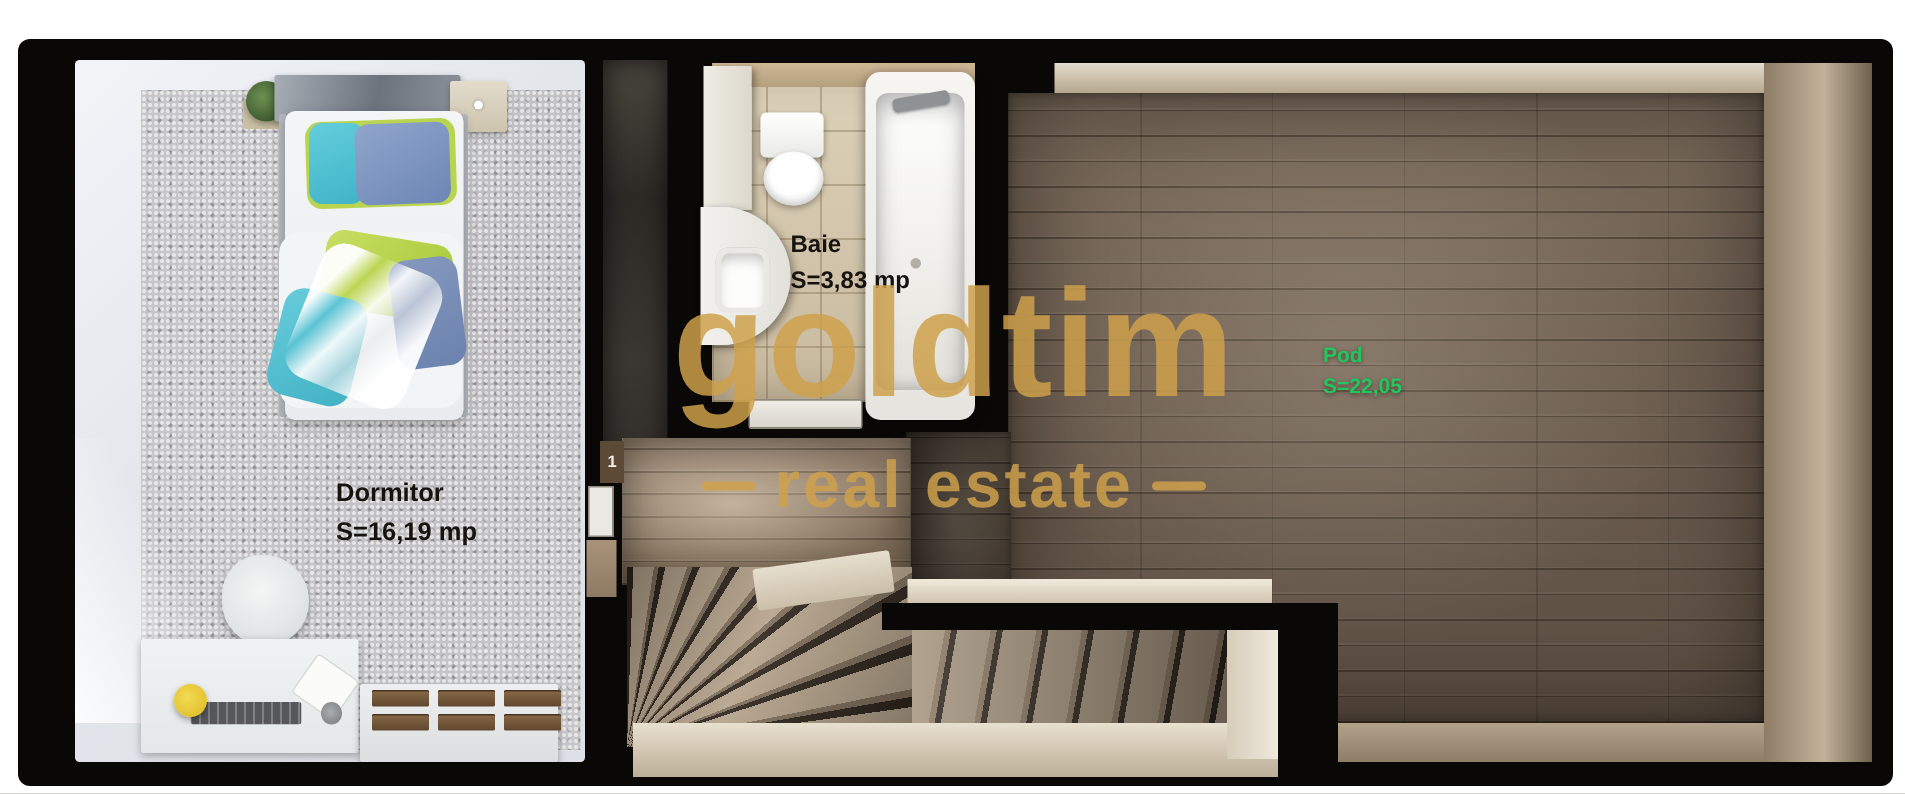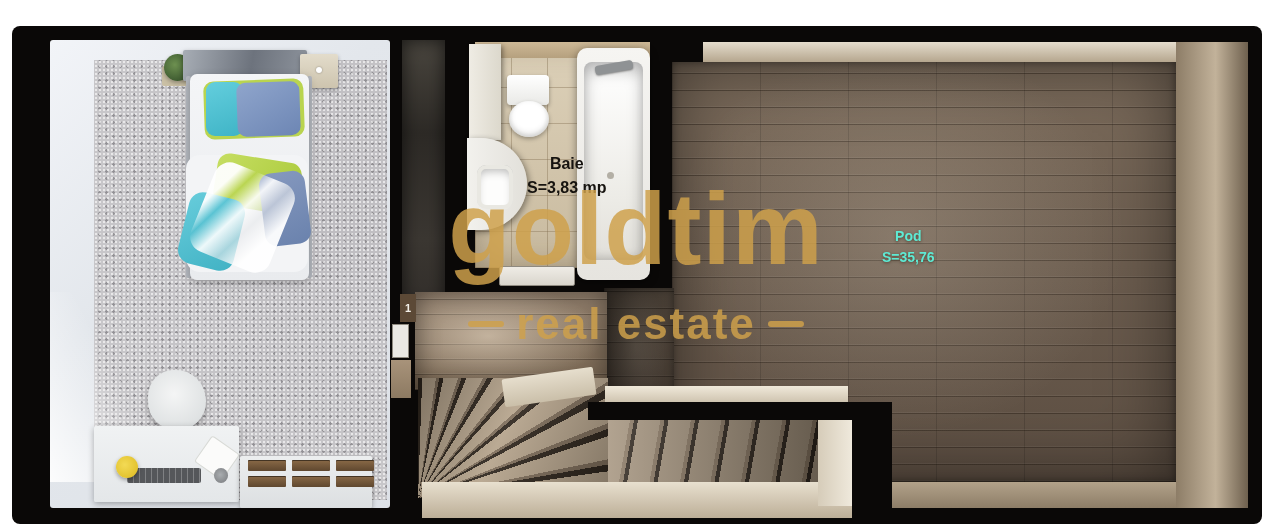--- a/index.html
+++ b/index.html
@@ -98,24 +98,24 @@
   #diag-stairs{left:596px;top:392px;width:212px;height:68px;
     background:
       linear-gradient(90deg,rgba(255,255,255,.14),rgba(0,0,0,.38)),
       repeating-linear-gradient(100deg,#a5947e 0 22px,#8a7863 22px 26px,#30271e 26px 30px);}
   #stairs-bottom-band{left:410px;top:456px;width:430px;height:36px;background:linear-gradient(180deg,#e8e0cf,#bcae97);}
   #stairs-wall-right{left:806px;top:394px;width:34px;height:86px;background:linear-gradient(90deg,#d6ccb9,#efe9dc);}
   .blackwall{background:#0a0807;}
   #wall-h{left:576px;top:376px;width:304px;height:18px;}
   #wall-v{left:840px;top:376px;width:40px;height:122px;}
   
-  .room-label{line-height:1.5;white-space:nowrap;text-align:center;}
+  .room-label{line-height:1.5;white-space:nowrap;}
   .room-label p{margin:0;}
   .label-dark{color:#16130f;font-weight:bold;}
-  .label-light{color:#5eead4;font-weight:bold;text-shadow:0 1px 3px rgba(40,25,10,.55);}
+  .label-light{color:#22c55e;font-weight:bold;text-shadow:0 1px 3px rgba(40,25,10,.55);}
   #dormitor-label{left:174px;top:276px;font-size:17px;}
   #baie-label{left:515px;top:126px;font-size:16px;}
   #hol-label{left:476px;top:282px;font-size:14px;}
   #pod-label{left:870px;top:200px;font-size:14px;}
   
   #watermark{position:absolute;left:418px;top:178px;width:436px;text-align:center;opacity:.84;pointer-events:none;}
   #wm-brand{font-size:102px;font-weight:bold;letter-spacing:1px;line-height:1;}
   #wm-tagrow{margin-top:22px;display:flex;align-items:center;justify-content:center;gap:12px;}
   .wm-dash{width:36px;height:6px;border-radius:3px;}
   #wm-tagline{font-size:44px;font-weight:bold;letter-spacing:2px;line-height:1;}
@@ -153,20 +153,24 @@
       <div class="abs notepad"></div>
       <div class="abs mug"></div>
       <div class="abs cabinet">
         <div class="box" style="left:8px;top:4px;"></div>
         <div class="box" style="left:52px;top:4px;"></div>
         <div class="box" style="left:96px;top:4px;"></div>
         <div class="box" style="left:8px;top:20px;"></div>
         <div class="box" style="left:52px;top:20px;"></div>
         <div class="box" style="left:96px;top:20px;"></div>
       </div>
+      <div id="dormitor-label" class="abs room-label label-dark">
+        <p>Dormitor</p>
+        <p>S=16,19 mp</p>
+      </div>
     </div>
 
     <div id="closet" class="abs"></div>
 
     <div id="baie-floor" class="abs"></div>
     <div id="baie-topband" class="abs"></div>
     <div id="baie-cabinet" class="abs"></div>
     <div id="toilet-tank" class="abs"></div>
     <div id="toilet-bowl" class="abs"></div>
     <div id="sink-counter" class="abs"></div>
@@ -184,21 +188,21 @@
 
     <div id="pod-wood" class="abs wood"></div>
     <div id="pod-wood-left" class="abs wood">
       <div class="abs shade"></div>
     </div>
     <div id="pod-band-top" class="abs"></div>
     <div id="pod-band-right" class="abs"></div>
     <div id="pod-band-bottom" class="abs"></div>
     <div id="pod-label" class="abs room-label label-light">
       <p>Pod</p>
-      <p>S=35,76</p>
+      <p>S=22,05</p>
     </div>
 
     <div id="hol-floor" class="abs"></div>
     <div id="door1-plate" class="abs">
       <span>1</span>
     </div>
     <div id="hol-door-leaf" class="abs"></div>
     <div id="hol-tan-patch" class="abs"></div>
 
     <div id="fan-stairs" class="abs"></div>

